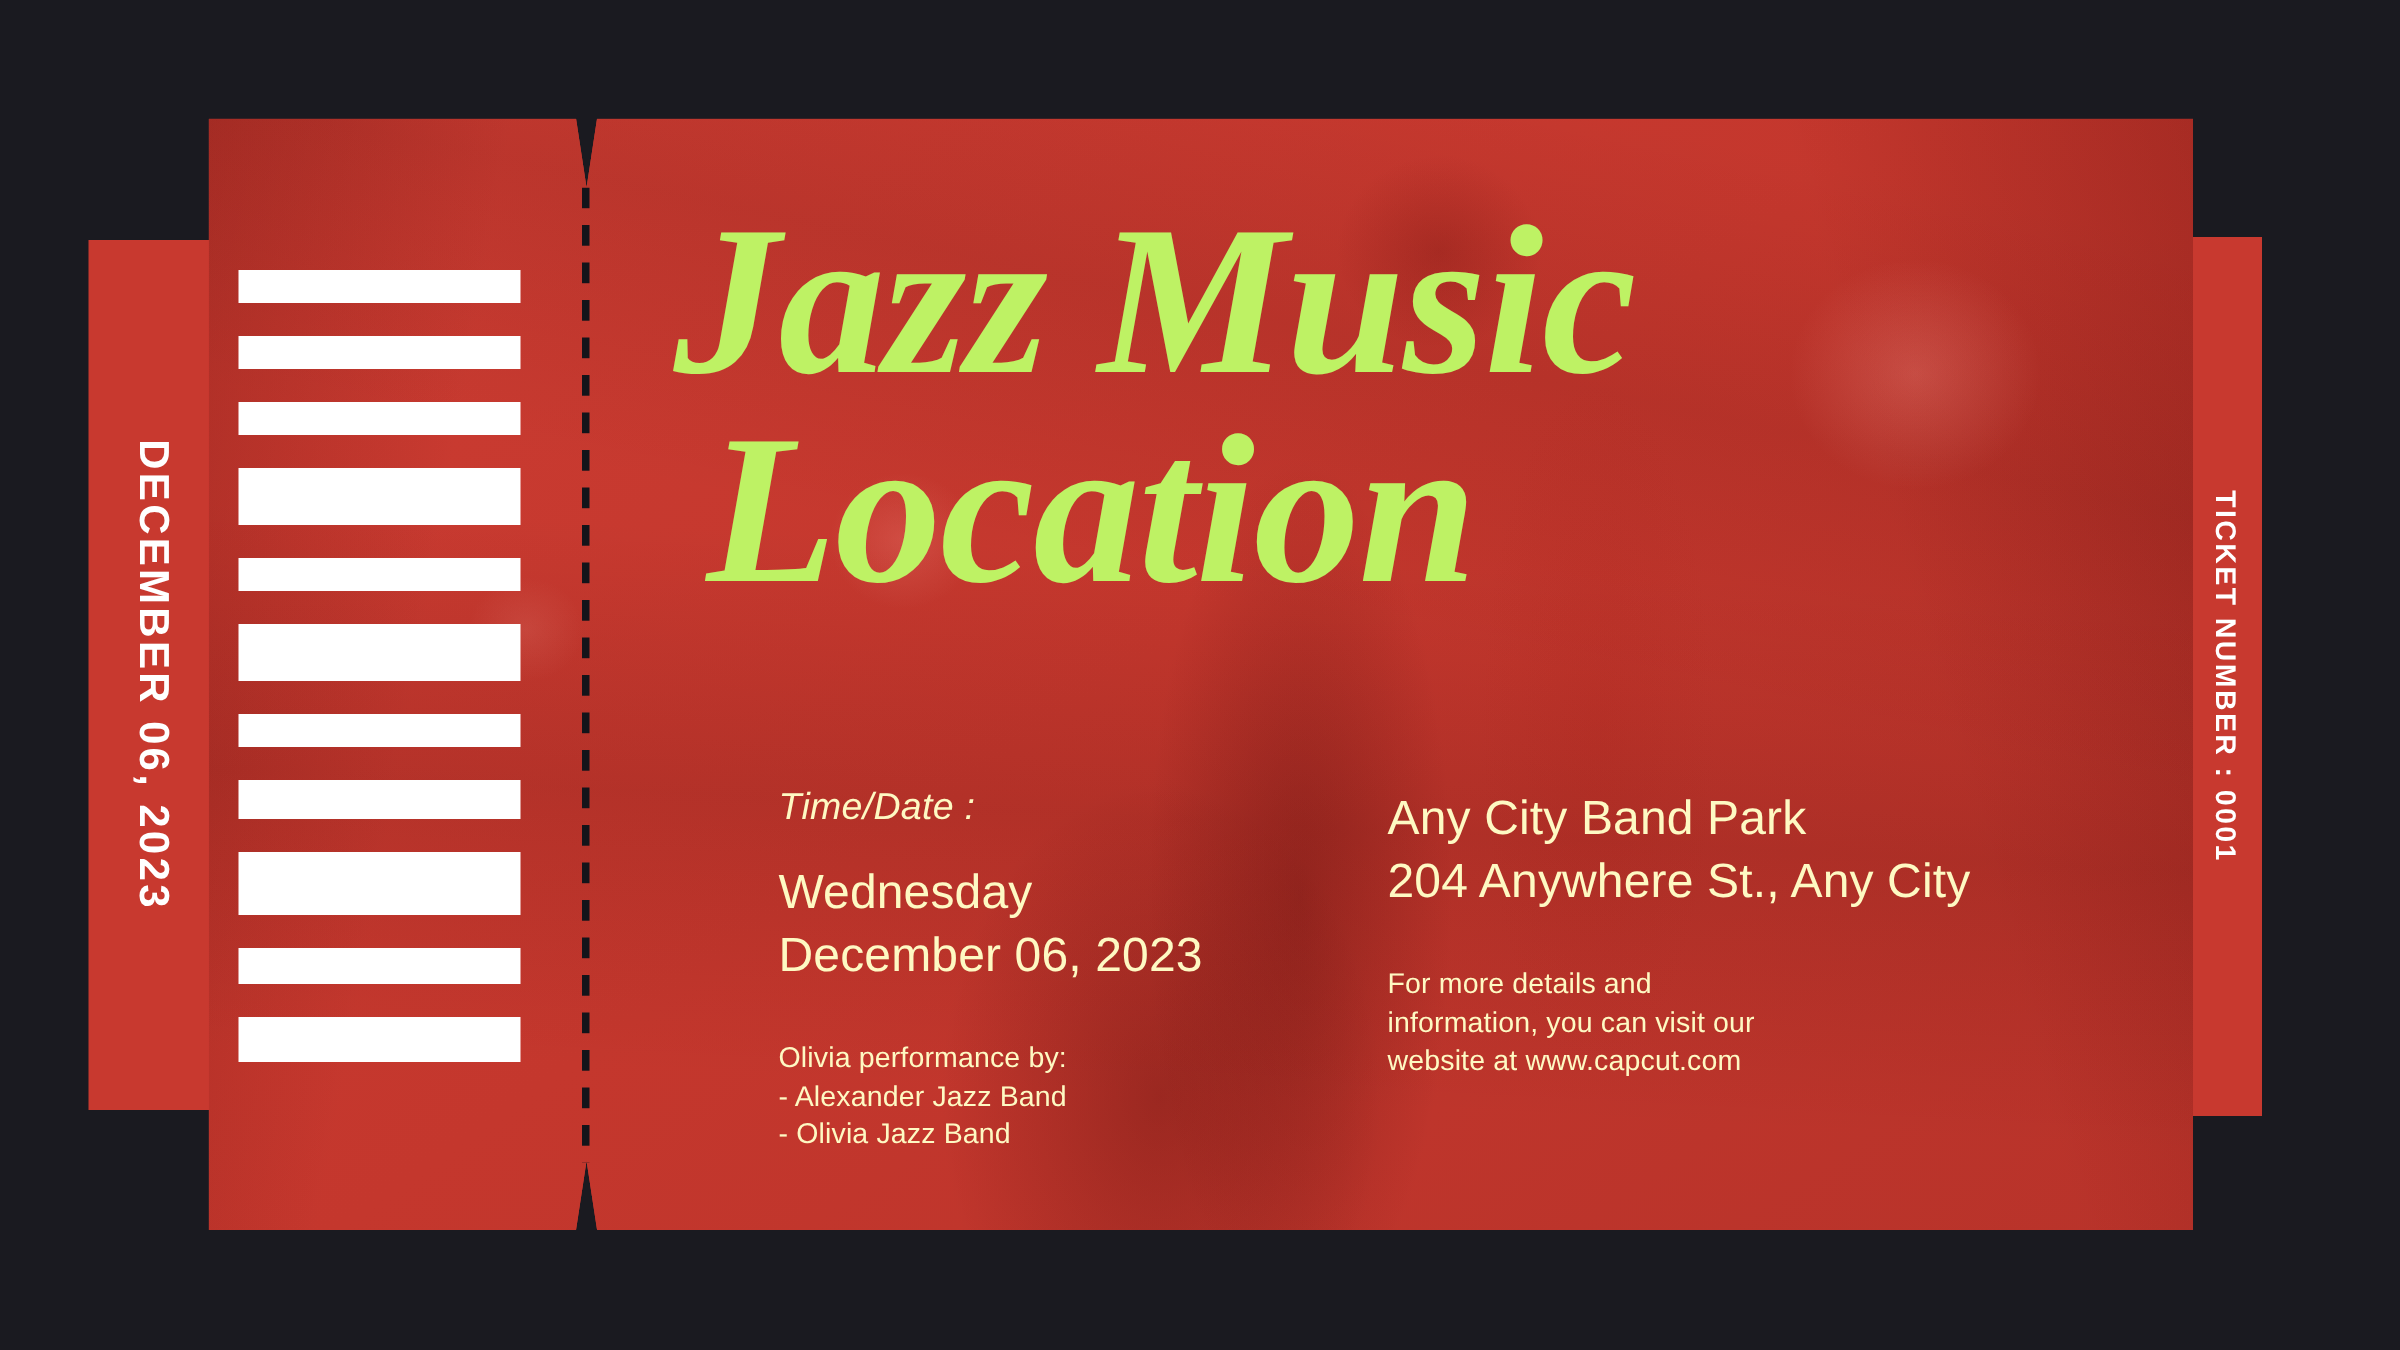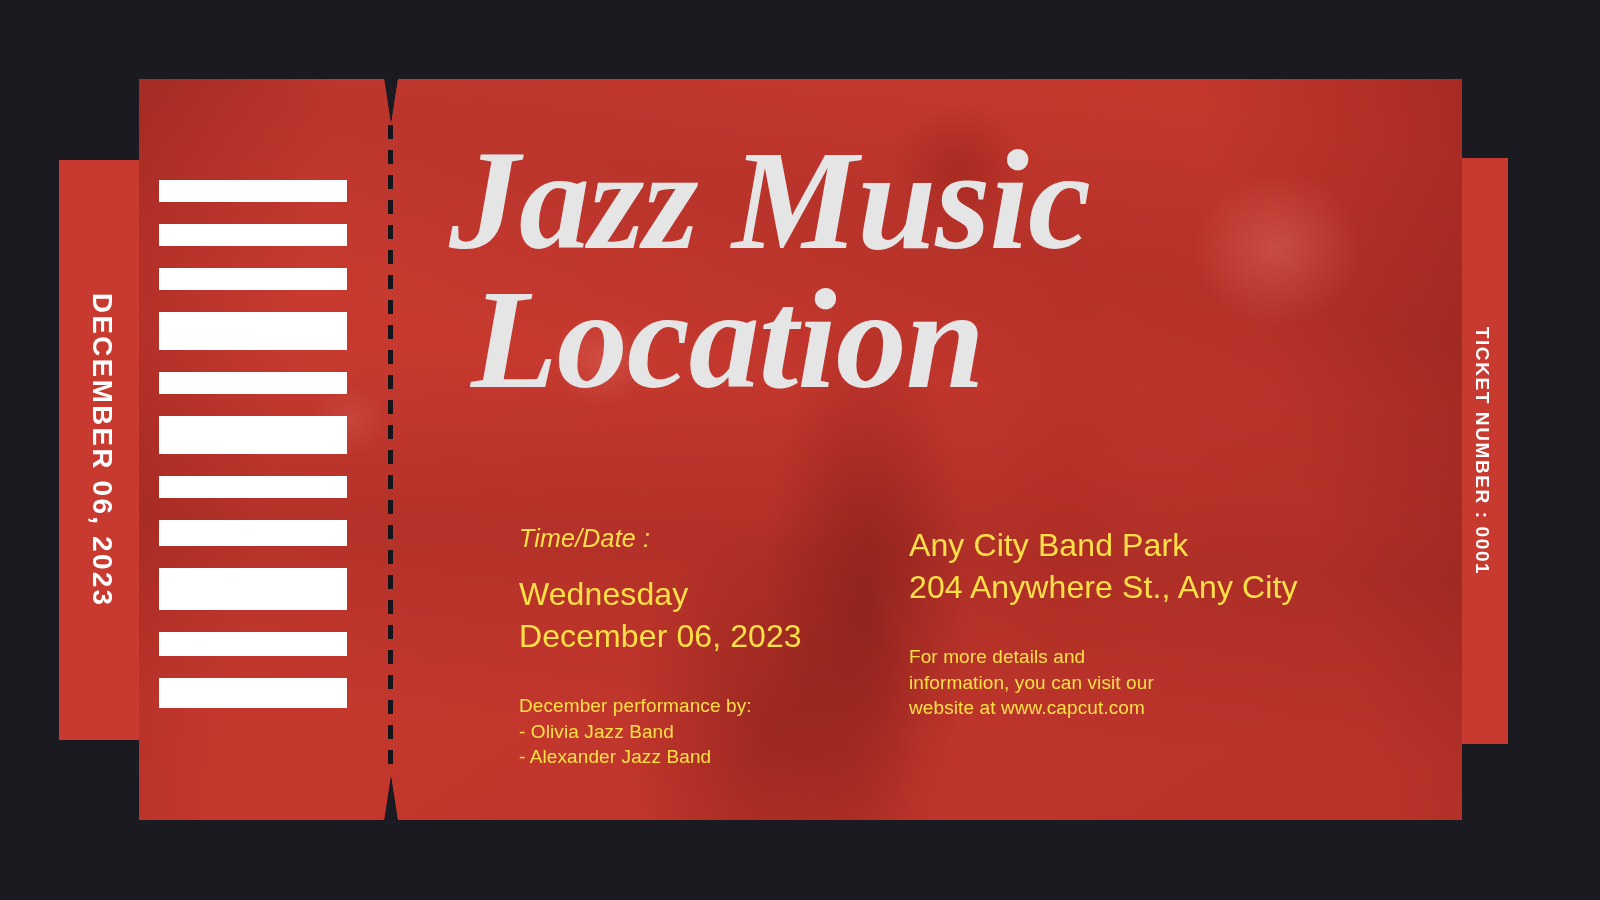--- a/index.html
+++ b/index.html
@@ -148,40 +148,40 @@
     letter-spacing: 1.6px;
     transform: translate(-50%, -50%) rotate(90deg);
   }
 
   
   #headline {
     position: absolute;
     left: 310px;
     top: 52px;
     width: 880px;
-    color: #e5e5e5;
+    color: #bef264;
     font-family: "Liberation Serif", "DejaVu Serif", serif;
     font-style: italic;
     font-weight: 700;
     font-size: 142px;
     line-height: 0.98;
     letter-spacing: -1px;
   }
   #headline .line { display: block; }
   #headline .line2 { padding-left: 22px; }
 
   
   #details {
     position: absolute;
     left: 380px;
     top: 445px;
     width: 880px;
     display: flex;
-    gap: 0px;
-    color: #fde047;
+    gap: 16px;
+    color: #fef9c3;
   }
   .detail-col { width: 390px; }
   .detail-heading {
     font-size: 25px;
     font-style: italic;
     font-weight: 400;
     margin: 0 0 20px 0;
     letter-spacing: 0.2px;
   }
   .detail-main {
@@ -239,23 +239,23 @@
 
     <div id="details">
 
       <div class="detail-col">
         <p class="detail-heading">Time/Date :</p>
         <p class="detail-main">
           <span class="l">Wednesday</span>
           <span class="l">December 06, 2023</span>
         </p>
         <p class="detail-note">
-          <span class="l">December performance by:</span>
+          <span class="l">Olivia performance by:</span>
+          <span class="l">- Alexander Jazz Band</span>
           <span class="l">- Olivia Jazz Band</span>
-          <span class="l">- Alexander Jazz Band</span>
         </p>
       </div>
 
       <div class="detail-col">
         <p class="detail-main">
           <span class="l">Any City Band Park</span>
           <span class="l">204 Anywhere St., Any City</span>
         </p>
         <p class="detail-note">
           <span class="l">For more details and</span>

